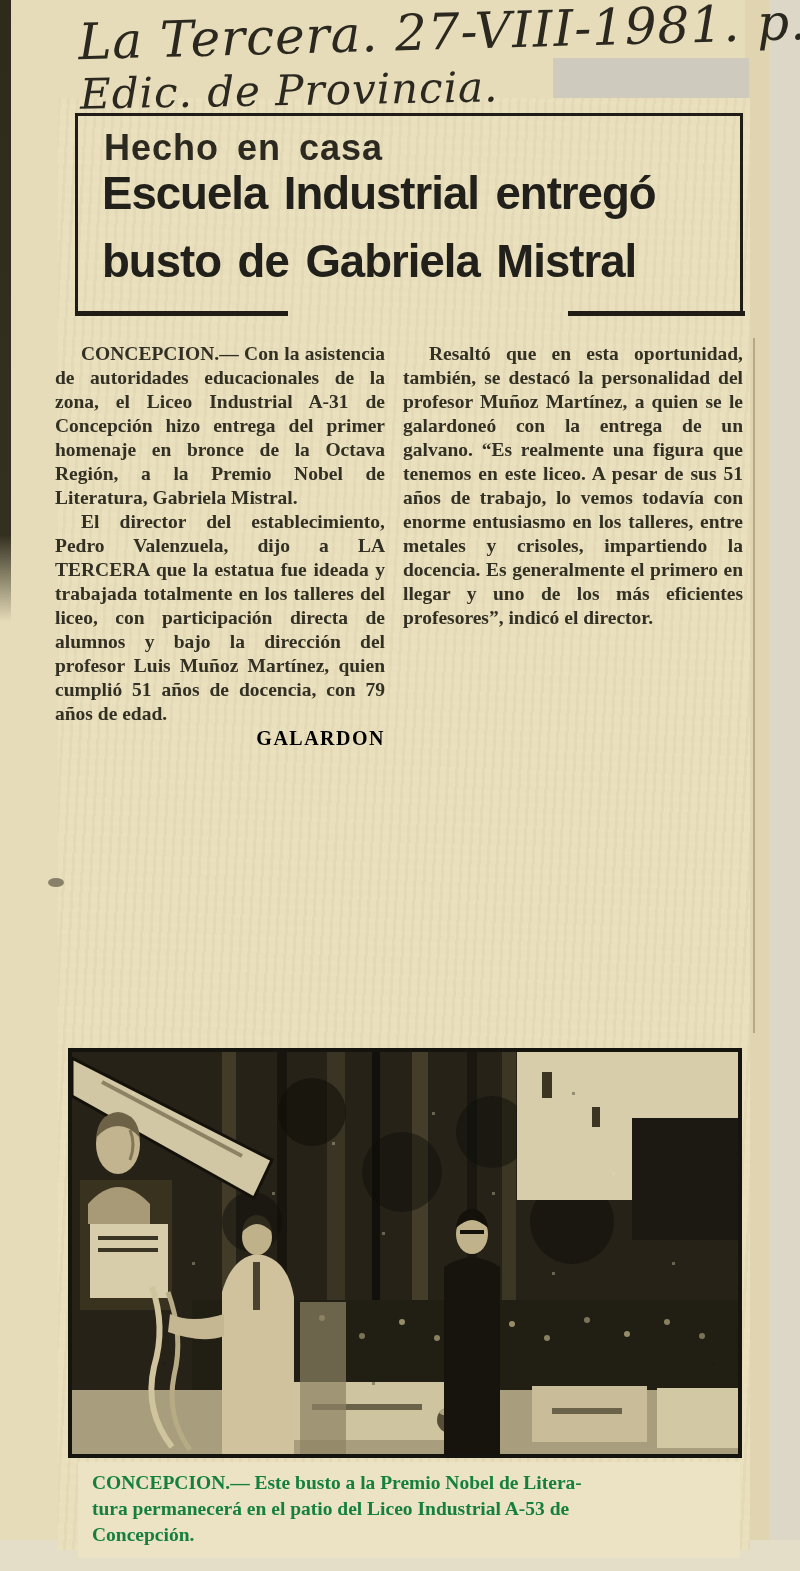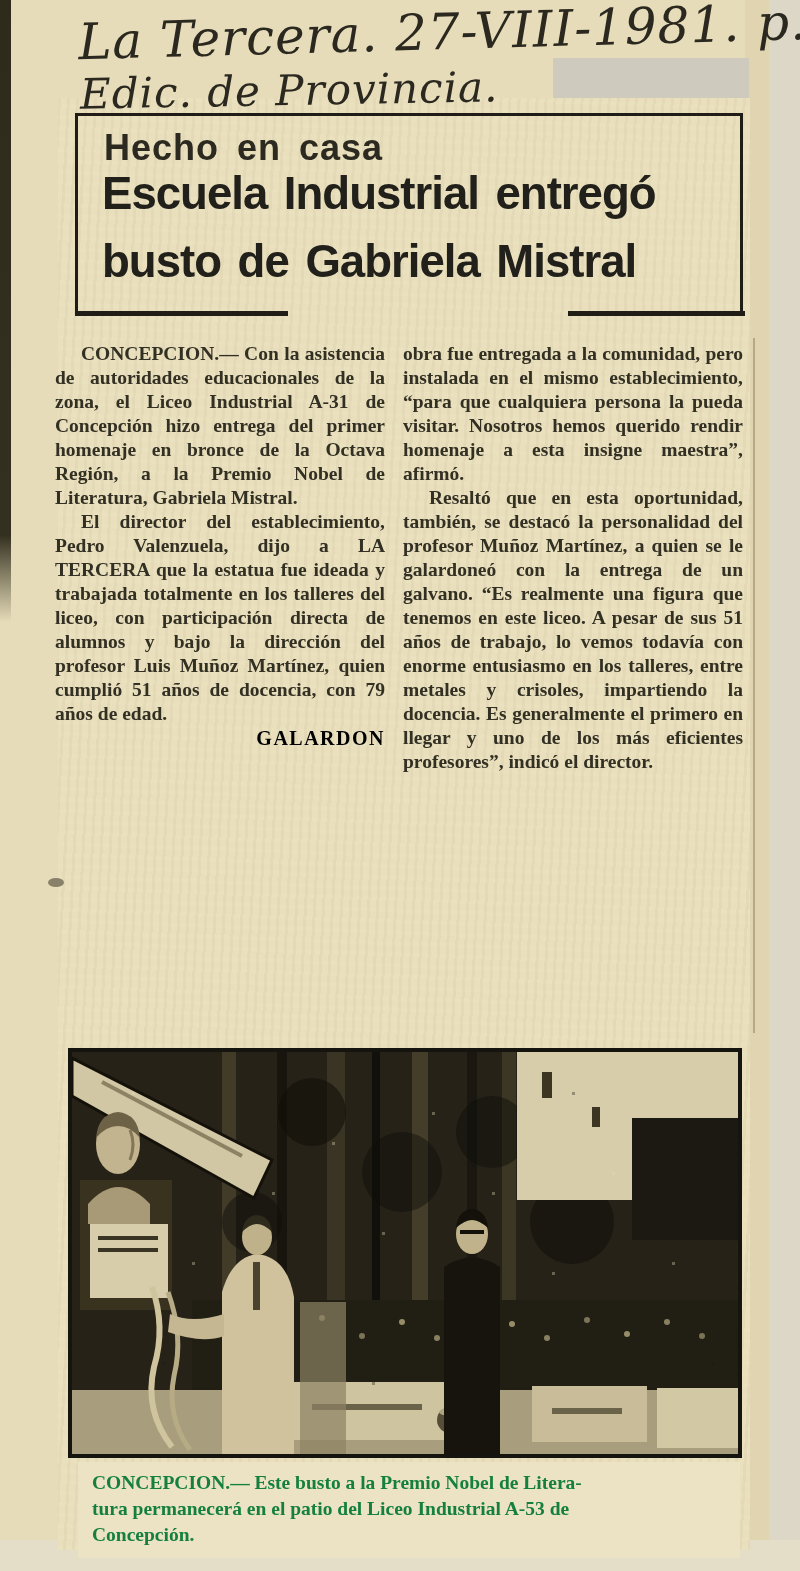--- a/index.html
+++ b/index.html
@@ -109,21 +109,20 @@
   <div class="kicker">Hecho en casa</div>
   <div class="headline-line hl1">Escuela Industrial entregó</div>
   <div class="headline-line hl2">busto de Gabriela Mistral</div>
 
   <div class="col col-left">
     <p>CONCEPCION.— Con la asistencia de autoridades educacionales de la zona, el Liceo Industrial A-31 de Concepción hizo entrega del primer homenaje en bronce de la Octava Región, a la Premio Nobel de Literatura, Gabriela Mistral.</p>
     <p>El director del establecimiento, Pedro Valenzuela, dijo a LA TERCERA que la estatua fue ideada y trabajada totalmente en los talleres del liceo, con participación directa de alumnos y bajo la dirección del profesor Luis Muñoz Martínez, quien cumplió 51 años de docencia, con 79 años de edad.</p>
     <p class="subhead">GALARDON</p>
   </div>
   <div class="col col-right">
-    <p style="text-indent:0">obra fue entregada a la comunidad, pero instalada en el mismo establecimiento, “para que cualquiera persona la pueda visitar. Nosotros hemos querido rendir homenaje a esta insigne maestra”, afirmó.</p>
     <p>Resaltó que en esta oportunidad, también, se destacó la personalidad del profesor Muñoz Martínez, a quien se le galardoneó con la entrega de un galvano. “Es realmente una figura que tenemos en este liceo. A pesar de sus 51 años de trabajo, lo vemos todavía con enorme entusiasmo en los talleres, entre metales y crisoles, impartiendo la docencia. Es generalmente el primero en llegar y uno de los más eficientes profesores”, indicó el director.</p>
   </div>
 
   <div class="photo-frame">
     <svg viewBox="0 0 666 402" xmlns="http://www.w3.org/2000/svg">
 
       <rect x="0" y="0" width="666" height="402" fill="#262218"></rect>
       <g>
         <rect x="150" y="0" width="14" height="262" fill="#413b28"></rect>
         <rect x="205" y="0" width="10" height="300" fill="#17150d"></rect>

